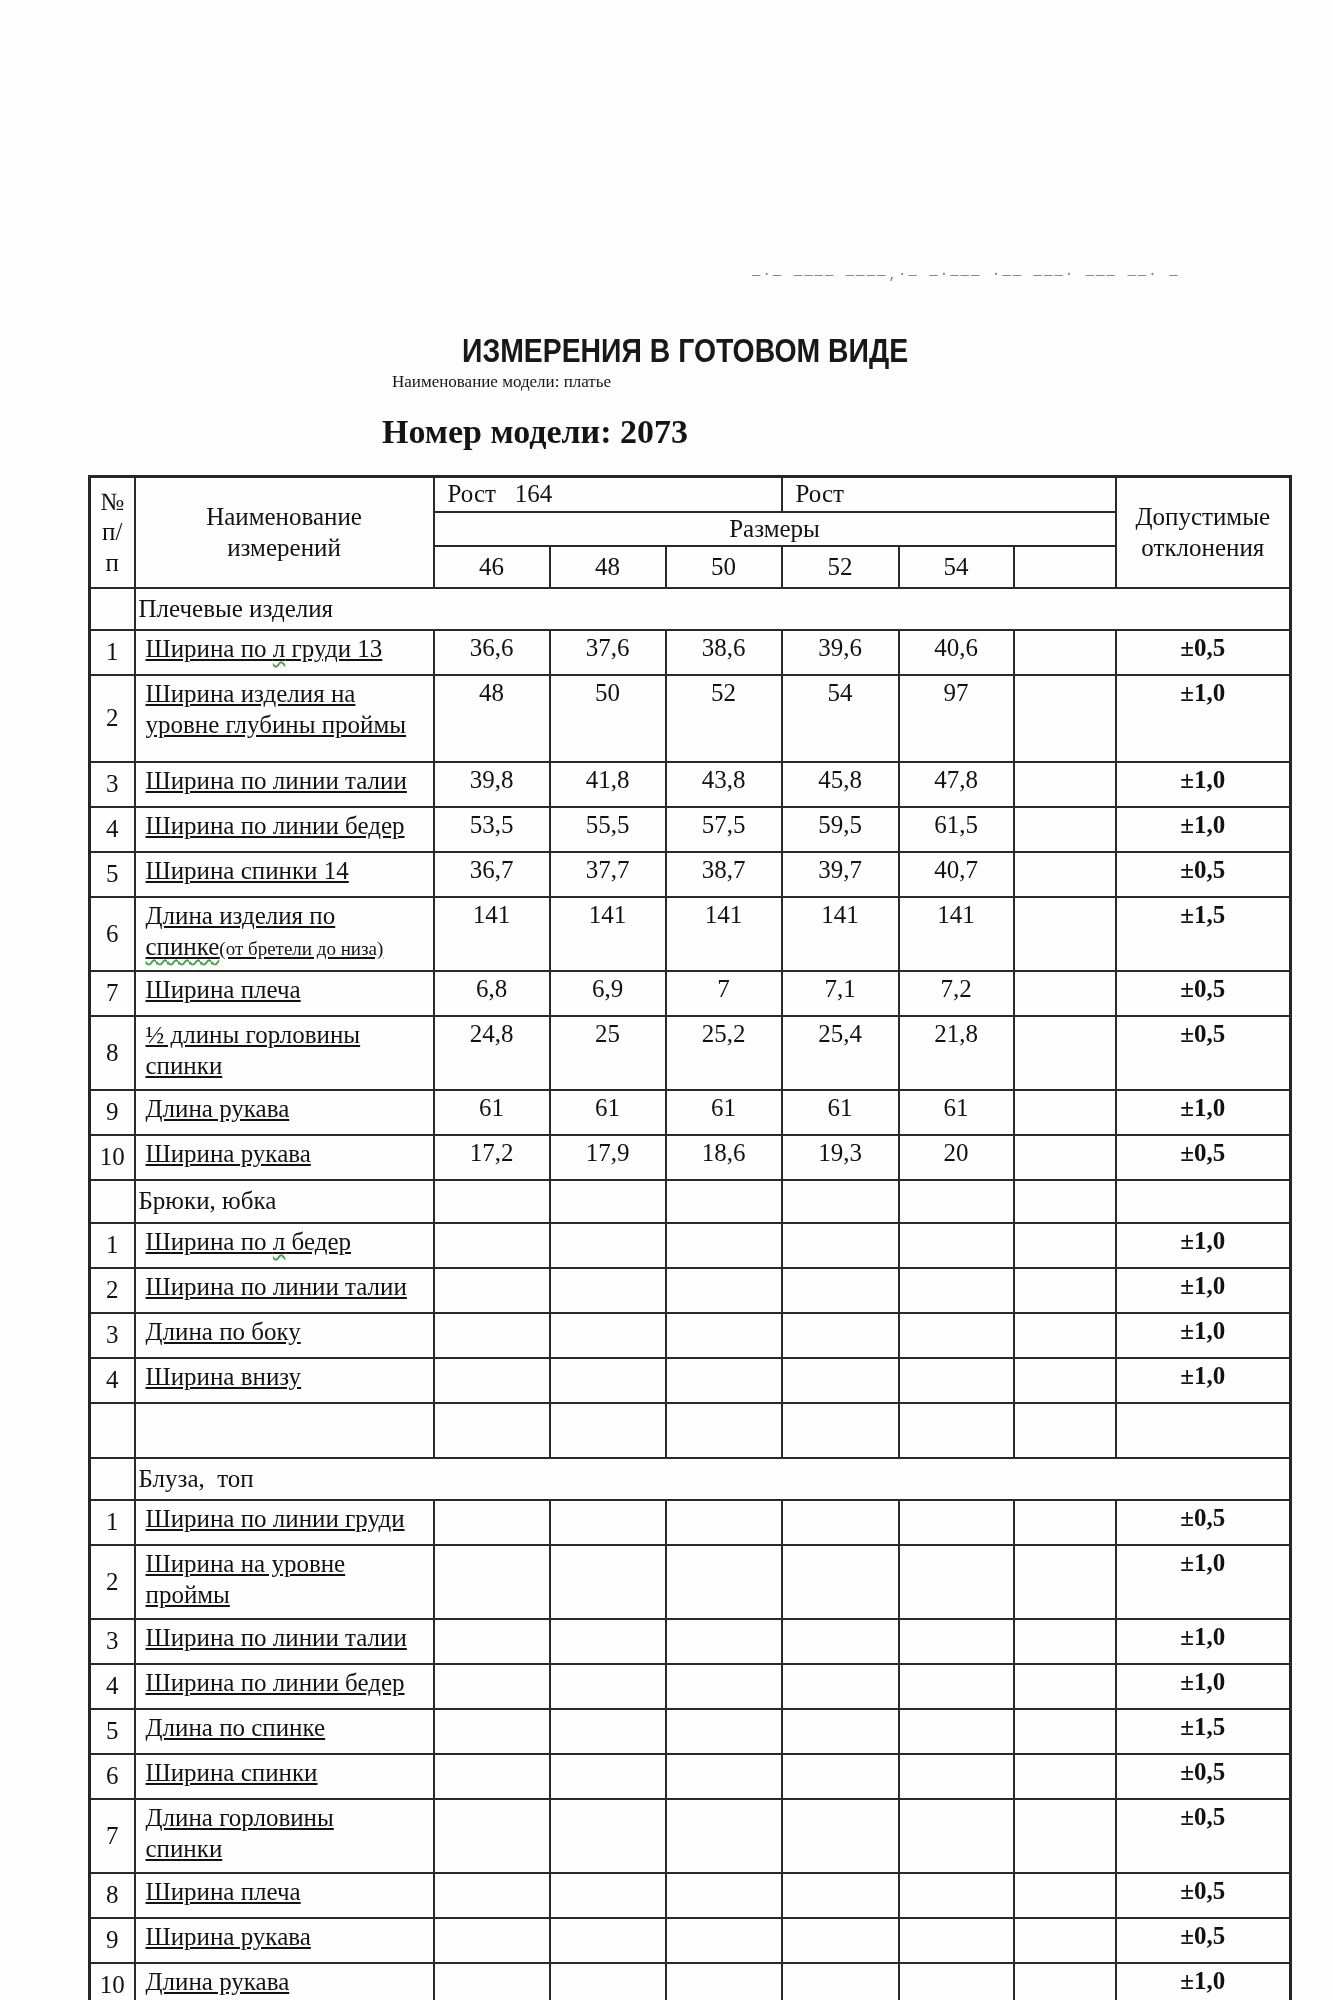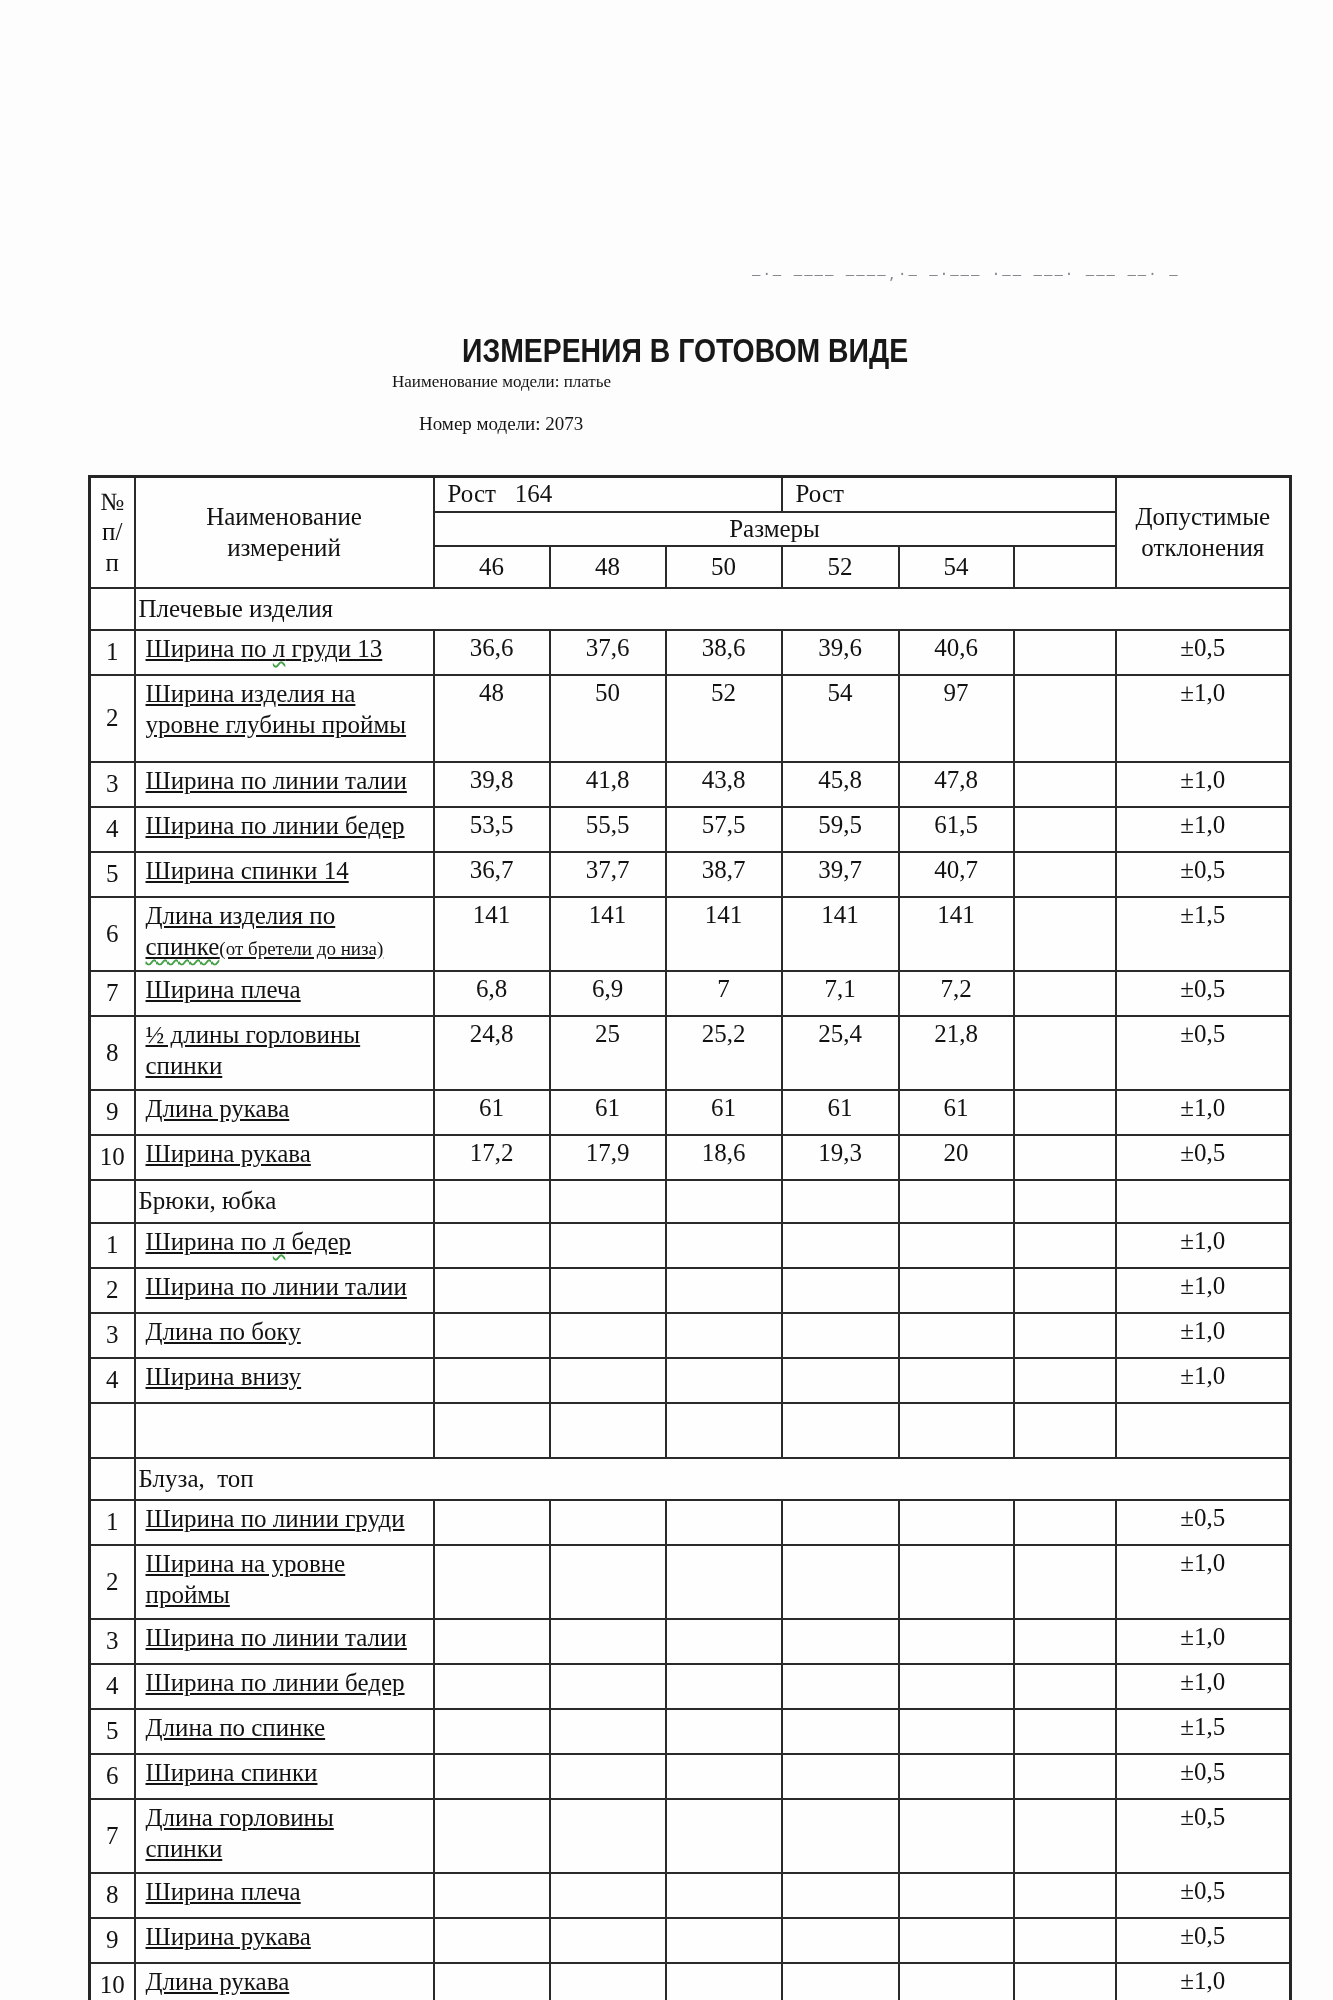--- a/index.html
+++ b/index.html
@@ -5,21 +5,21 @@
   html,body{margin:0;padding:0;background:#e9e9e9;}
   .page{position:relative;width:1333px;height:2000px;background:#fdfdfd;overflow:hidden;
         font-family:"Liberation Serif",serif;color:#141414;}
   .scan-artifact{position:absolute;left:752px;top:266px;width:556px;height:20px;overflow:hidden;
         font-family:"DejaVu Sans Mono",monospace;font-size:14px;color:#83878c;
         letter-spacing:2px;white-space:nowrap;}
   .title{position:absolute;left:462px;top:332px;margin:0;
         font-family:"Liberation Sans",sans-serif;font-weight:700;font-size:33px;color:#181818;
         transform:scaleX(0.86);transform-origin:left top;white-space:nowrap;letter-spacing:0;}
   .model-name{position:absolute;left:392px;top:372px;font-size:17px;}
-  .model-number{position:absolute;left:419px;top:413px;font-size:19px;}
+  .model-number{position:absolute;left:382px;top:413px;font-size:34px;font-weight:bold;}
 
   table.meas{position:absolute;left:88px;top:475px;width:1201px;
         border-collapse:collapse;table-layout:fixed;background:#fefefe;
         border:3px solid #262626;}
   table.meas td{border:2px solid #2a2a2a;overflow:hidden;
         font-family:"Liberation Serif",serif;font-size:25px;line-height:1.22;color:#121212;}
 
   
   thead td{text-align:center;vertical-align:middle;}
   .th-num{font-size:23px;line-height:1.08;white-space:pre-line;}
@@ -29,21 +29,21 @@
   .th-size{font-size:26px;}
   .th-tol{font-size:26px;white-space:pre-line;line-height:1.25;}
   tr.hh1 > td{height:26px;}
   tr.hh2 > td{height:28px;margin-left:24px;}
   tr.hh3 > td{height:38px;}
 
   
   td.num{text-align:center;vertical-align:middle;font-size:24px;padding:0;}
   td.mname{text-align:left;vertical-align:top;padding:3px 6px 8px 10px;white-space:pre-line;text-decoration:underline;}
   td.val{text-align:center;vertical-align:top;padding-top:2px;}
-  td.tol{text-align:center;vertical-align:top;padding-top:2px;}
+  td.tol{text-align:center;vertical-align:top;padding-top:2px;font-weight:bold;}
   td.sec-title{font-size:29px;text-align:left;vertical-align:middle;padding-left:3px;white-space:pre;}
   tr.h-sec > td{height:38px;}
   tr.h-s > td{height:32px;}
   tr.h-d > td{height:60px;}
   tr.h-t > td{height:74px;}
   tr.h-e > td{height:42px;}
 
   .sq{text-decoration:underline wavy #43a047;text-decoration-thickness:2px;text-underline-offset:4px;}
   .note{font-size:19px;}
 </style>

